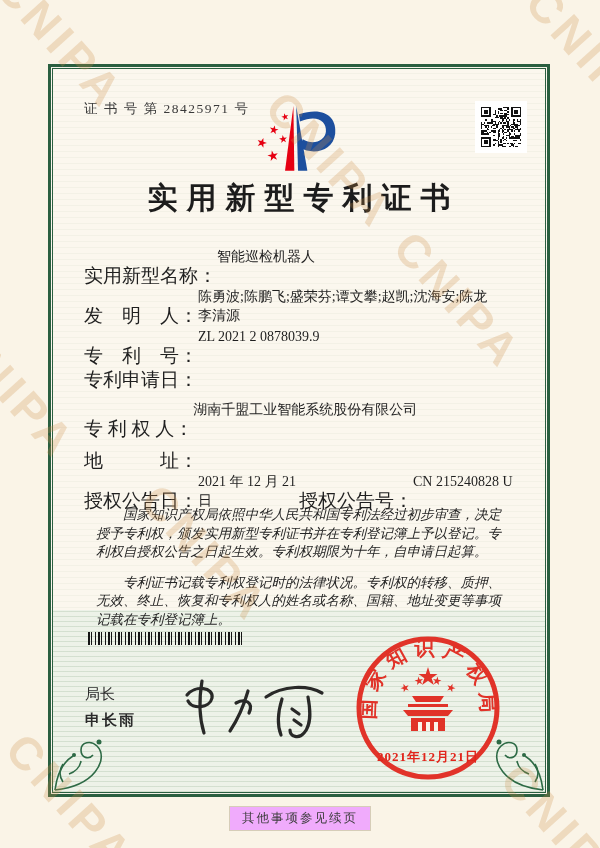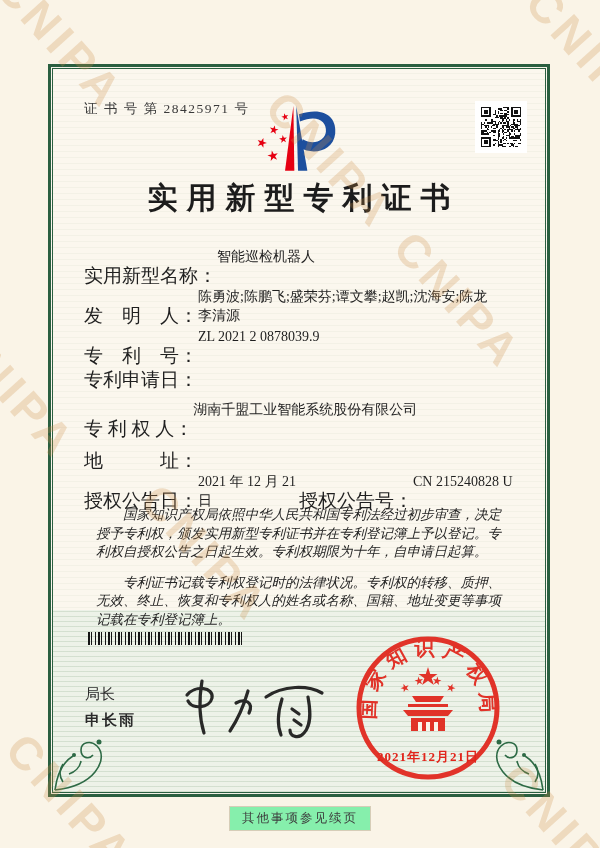--- a/index.html
+++ b/index.html
@@ -40,21 +40,21 @@
                font-family:"Liberation Sans",sans-serif;letter-spacing:2px;}
   .signature{position:absolute;left:115px;top:608px;width:185px;height:64px;}
   .seal{position:absolute;left:302px;top:566px;width:150px;height:150px;}
   .seal-date{position:absolute;left:302px;top:666px;width:150px;text-align:center;color:#e1251b;
              font-size:13px;font-weight:bold;letter-spacing:1px;z-index:5;margin-top:15px;}
   .page-num{position:absolute;bottom:10px;left:0;width:100%;text-align:center;font-size:12.5px;color:#2f2f2f;}
   .flourish{position:absolute;bottom:2px;width:62px;height:62px;z-index:5;}
   .flourish.left{left:2px;}
   .flourish.right{right:2px;transform:scaleX(-1);}
   .continuation{position:absolute;left:50%;top:806px;transform:translateX(-50%);z-index:4;
-      border:1px solid #d6cdb8;background:#86efac;padding:3px 12px;font-size:12.5px;color:#3c3c3c;
+      border:1px solid #d6cdb8;background:#f0abfc;padding:3px 12px;font-size:12.5px;color:#3c3c3c;
       letter-spacing:2px;white-space:nowrap;}
 </style>
 </head>
 <body>
 
 <div class="page">
 
   <div class="wm" style="left:60px;top:40px;">CNIPA</div>
   <div class="wm" style="left:590px;top:55px;">CNIPA</div>
   <div class="wm" style="left:330px;top:160px;">CNIPA</div>

